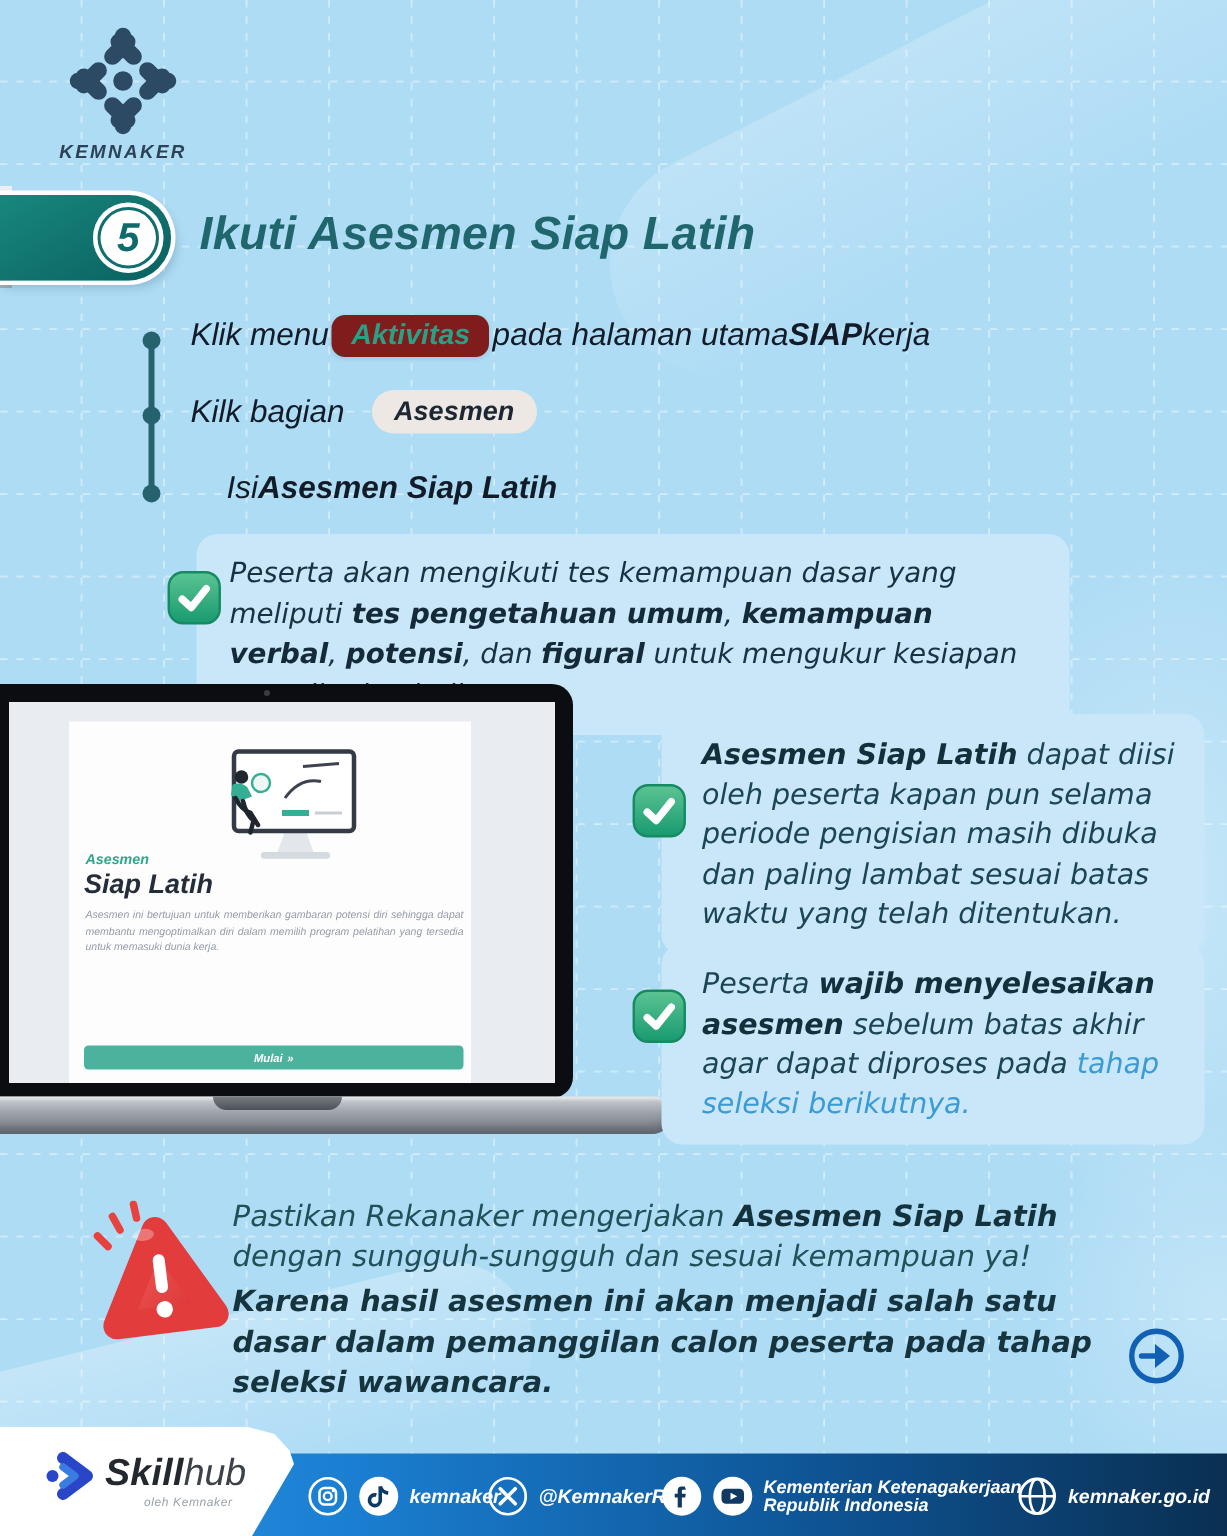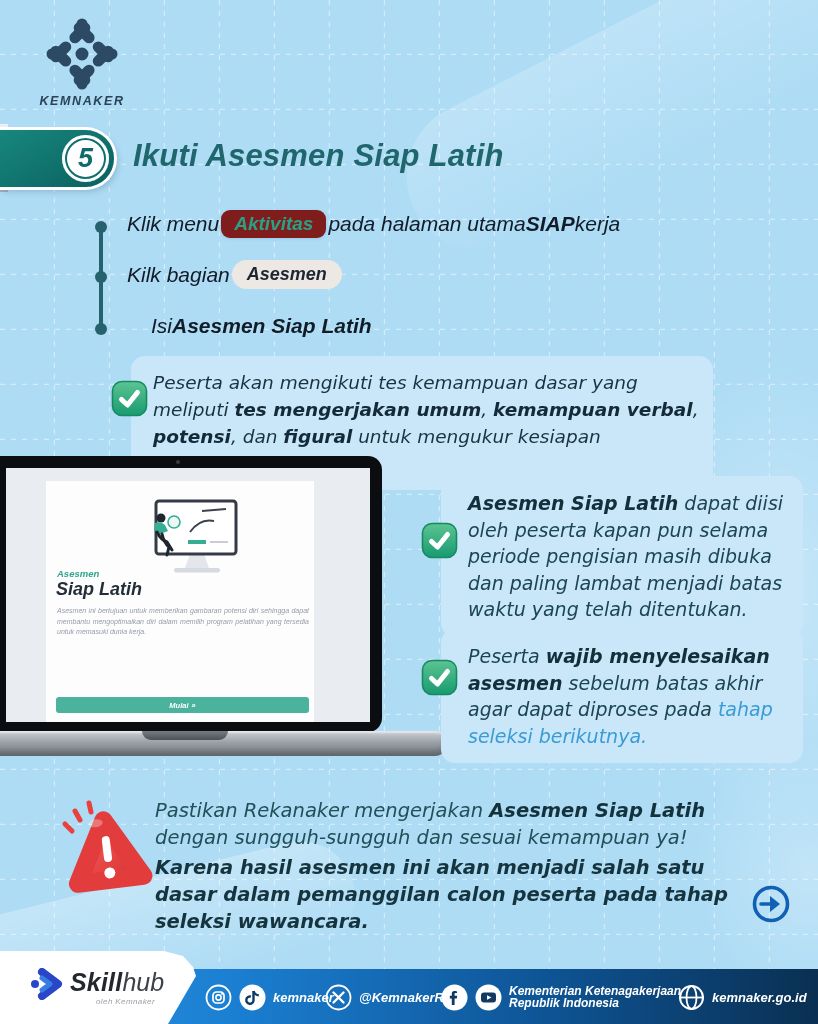--- a/index.html
+++ b/index.html
@@ -148,31 +148,31 @@
   <div class="abs dot" style="left:95px;top:271px;"></div>
   <div class="abs dot" style="left:95px;top:323px;"></div>
 
   <div class="abs step" style="left:127px;top:210px;">
     <span>Klik menu </span>
     <span class="pill-white">Aktivitas</span>
     <span> pada halaman utama </span>
     <b>SIAP</b>
     <span>kerja</span>
   </div>
-  <div class="abs step" style="left:127px;top:260px;">
+  <div class="abs step" style="left:127px;top:260px;gap:16px;">
     <span>Kilk bagian </span>
     <span class="pill-gray">Asesmen</span>
   </div>
   <div class="abs step" style="left:127px;top:314px;margin-left:24px;">
     <span>Isi </span>
     <b>Asesmen Siap Latih</b>
   </div>
 
   <div class="abs infobox notebox">
-    <span>Peserta akan mengikuti tes kemampuan dasar yang meliputi </span><b>tes mengerjakan umum</b><span>, </span><b>kemampuan verbal</b><span>, </span><b>potensi</b><span>, dan </span><b>figural</b><span> untuk mengukur kesiapan mengikuti pelatihan.</span>
+    <span>Peserta akan mengikuti tes kemampuan dasar yang meliputi </span><b>tes pengetahuan umum</b><span>, </span><b>kemampuan verbal</b><span>, </span><b>potensi</b><span>, dan </span><b>figural</b><span> untuk mengukur kesiapan mengikuti pelatihan.</span>
   </div>
   <svg class="abs check" style="left:111px;top:380px;" viewBox="0 0 37 37">
     <defs>
         <linearGradient id="cg1" x1="0" y1="0" x2="0" y2="1">
       <stop offset="0" stop-color="#5cc493"></stop>
           <stop offset="1" stop-color="#189a70"></stop>
         </linearGradient>
       </defs>
     <rect x="1.5" y="1.5" width="34" height="34" rx="9.5" fill="url(#cg1)" stroke="#17femme8a60" stroke-width="0"></rect>
     <rect x="1.5" y="1.5" width="34" height="34" rx="9.5" fill="none" stroke="#168a60" stroke-width="1.6"></rect>
@@ -203,21 +203,21 @@
     <div class="abs lap-body">Asesmen ini bertujuan untuk memberikan gambaran potensi diri sehingga dapat membantu mengoptimalkan diri dalam memilih program pelatihan yang tersedia untuk memasuki dunia kerja.</div>
     <div class="abs lap-btn">
       <span>Mulai</span>
       <span>»</span>
     </div>
     <div class="abs lap-base"></div>
     <div class="abs lap-notch"></div>
   </div>
 
   <div class="abs infobox boxa">
-    <b>Asesmen Siap Latih</b><span> dapat diisi oleh peserta kapan pun selama periode pengisian masih dibuka dan paling lambat menjadi batas waktu yang telah ditentukan.</span>
+    <b>Asesmen Siap Latih</b><span> dapat diisi oleh peserta kapan pun selama periode pengisian masih dibuka dan paling lambat sesuai batas waktu yang telah ditentukan.</span>
   </div>
   <svg class="abs check" style="left:421px;top:522px;" viewBox="0 0 37 37">
     <rect x="1.5" y="1.5" width="34" height="34" rx="9.5" fill="url(#cg1)"></rect>
     <rect x="1.5" y="1.5" width="34" height="34" rx="9.5" fill="none" stroke="#168a60" stroke-width="1.6"></rect>
     <path d="M10.5 19.5 L16.5 25 L26.5 12.5" fill="none" stroke="#ffffff" stroke-width="5" stroke-linecap="round" stroke-linejoin="round"></path>
   </svg>
 
   <div class="abs infobox boxb">
     <span>Peserta </span><b>wajib menyelesaikan asesmen</b><span> sebelum batas akhir agar dapat diproses pada </span><span class="linkish">tahap seleksi berikutnya.</span>
   </div>

